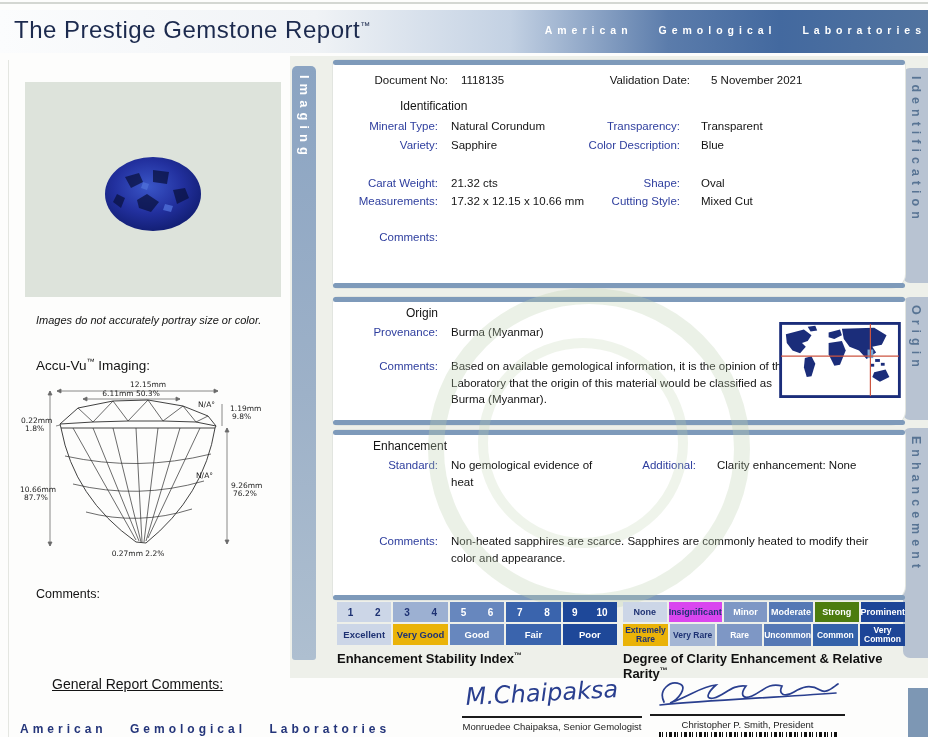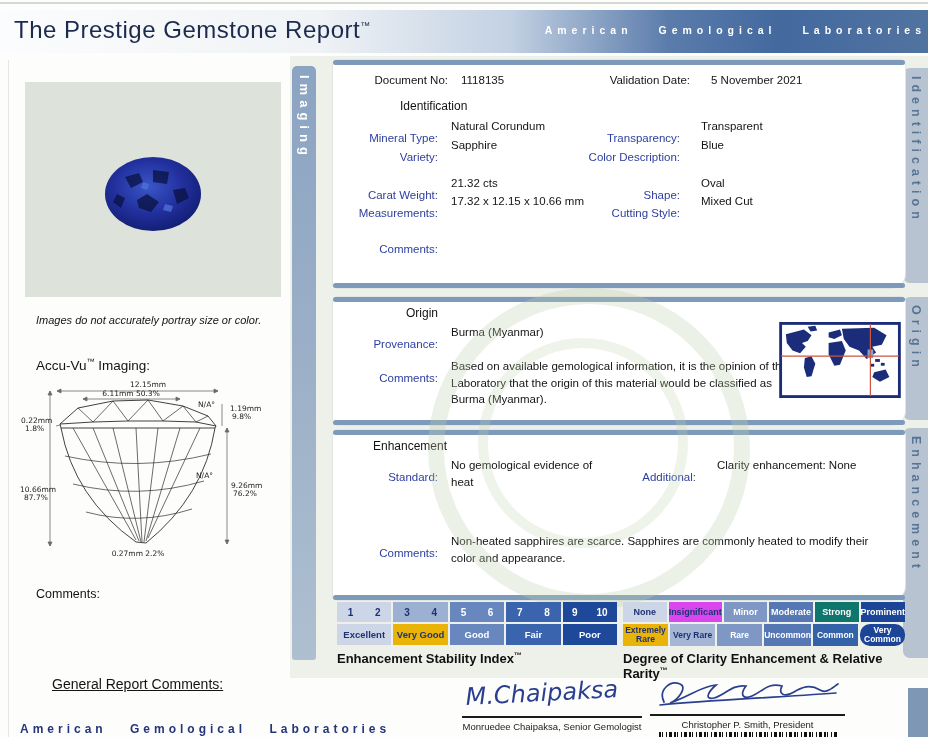--- a/index.html
+++ b/index.html
@@ -63,21 +63,21 @@
   #panel-enh{top:430px;height:170px;}
 
   .frow{position:absolute;left:0;width:100%;display:flex;font-size:11.5px;
     padding-left:10px;box-sizing:border-box;line-height:1.45;}
   .ll{width:95px;text-align:right;flex:none;}
   .lv{margin-left:13px;width:120px;flex:none;color:#141414;}
   .lv.wide{width:150px;}
   .rl{width:109px;text-align:right;flex:none;}
   .rl.enh{width:95px;}
   .rv{margin-left:21px;flex:1;color:#141414;}
-  .blue{color:#2e3e9e;margin-top:12px;}
+  .blue{color:#2e3e9e;}
   .black{color:#141414;}
   .sechead{position:absolute;font-size:12px;color:#141414;}
   .cval{margin-left:13px;color:#141414;}
   .cval.w345{width:345px;}
   .cval.w440{width:440px;}
 
   
   #map{left:444px;top:20px;width:126px;height:76px;}
 
   
@@ -345,30 +345,30 @@
       <div class="scell" style="background: rgb(30, 72, 153); color: rgb(255, 255, 255);">Poor</div>
     </div>
   </div>
 
   <div class="abs stable" id="stable-right">
     <div class="srow r1">
       <div class="scell" style="background: rgb(204, 214, 231); color: rgb(30, 50, 115);">None</div>
       <div class="scell" style="background: #d946ef; color: rgb(30, 50, 115);">Insignificant</div>
       <div class="scell" style="background: rgb(126, 151, 197); color: rgb(255, 255, 255);">Minor</div>
       <div class="scell" style="background: rgb(85, 120, 181); color: rgb(255, 255, 255);">Moderate</div>
-      <div class="scell" style="background: #0f766e; color: rgb(255, 255, 255);">Strong</div>
+      <div class="scell" style="background: #4d7c0f; color: rgb(255, 255, 255);">Strong</div>
       <div class="scell" style="background: rgb(29, 69, 151); color: rgb(255, 255, 255);">Prominent</div>
     </div>
     <div class="srow r2">
       <div class="scell" style="background: #eab308; color: rgb(30, 50, 115);">Extremely Rare</div>
       <div class="scell" style="background: rgb(164, 182, 212); color: rgb(30, 50, 115);">Very Rare</div>
       <div class="scell" style="background: rgb(126, 151, 197); color: rgb(255, 255, 255);">Rare</div>
       <div class="scell" style="background: rgb(85, 120, 181); color: rgb(255, 255, 255);">Uncommon</div>
       <div class="scell" style="background: rgb(52, 98, 169); color: rgb(255, 255, 255);">Common</div>
-      <div class="scell" style="background: rgb(29, 69, 151); color: rgb(255, 255, 255); border-radius: 10px;">Very Common</div>
+      <div class="scell" style="background: rgb(29, 69, 151); color: rgb(255, 255, 255);">Very Common</div>
     </div>
   </div>
 
   <div class="abs scaption" id="scaption-left"><span>Enhancement Stability Index</span><sup>™</sup></div>
   <div class="abs scaption" id="scaption-right"><span>Degree of Clarity Enhancement &amp; Relative Rarity</span><sup>™</sup></div>
 
   <div class="abs" id="sig1">
     <svg width="180" height="32" viewBox="0 0 180 32">
       <text x="4" y="25" font-size="24" fill="#2a3f8f" font-family="DejaVu Serif, serif" font-style="italic" transform="rotate(-3 4 25)">M.Chaipaksa</text>
     </svg>

